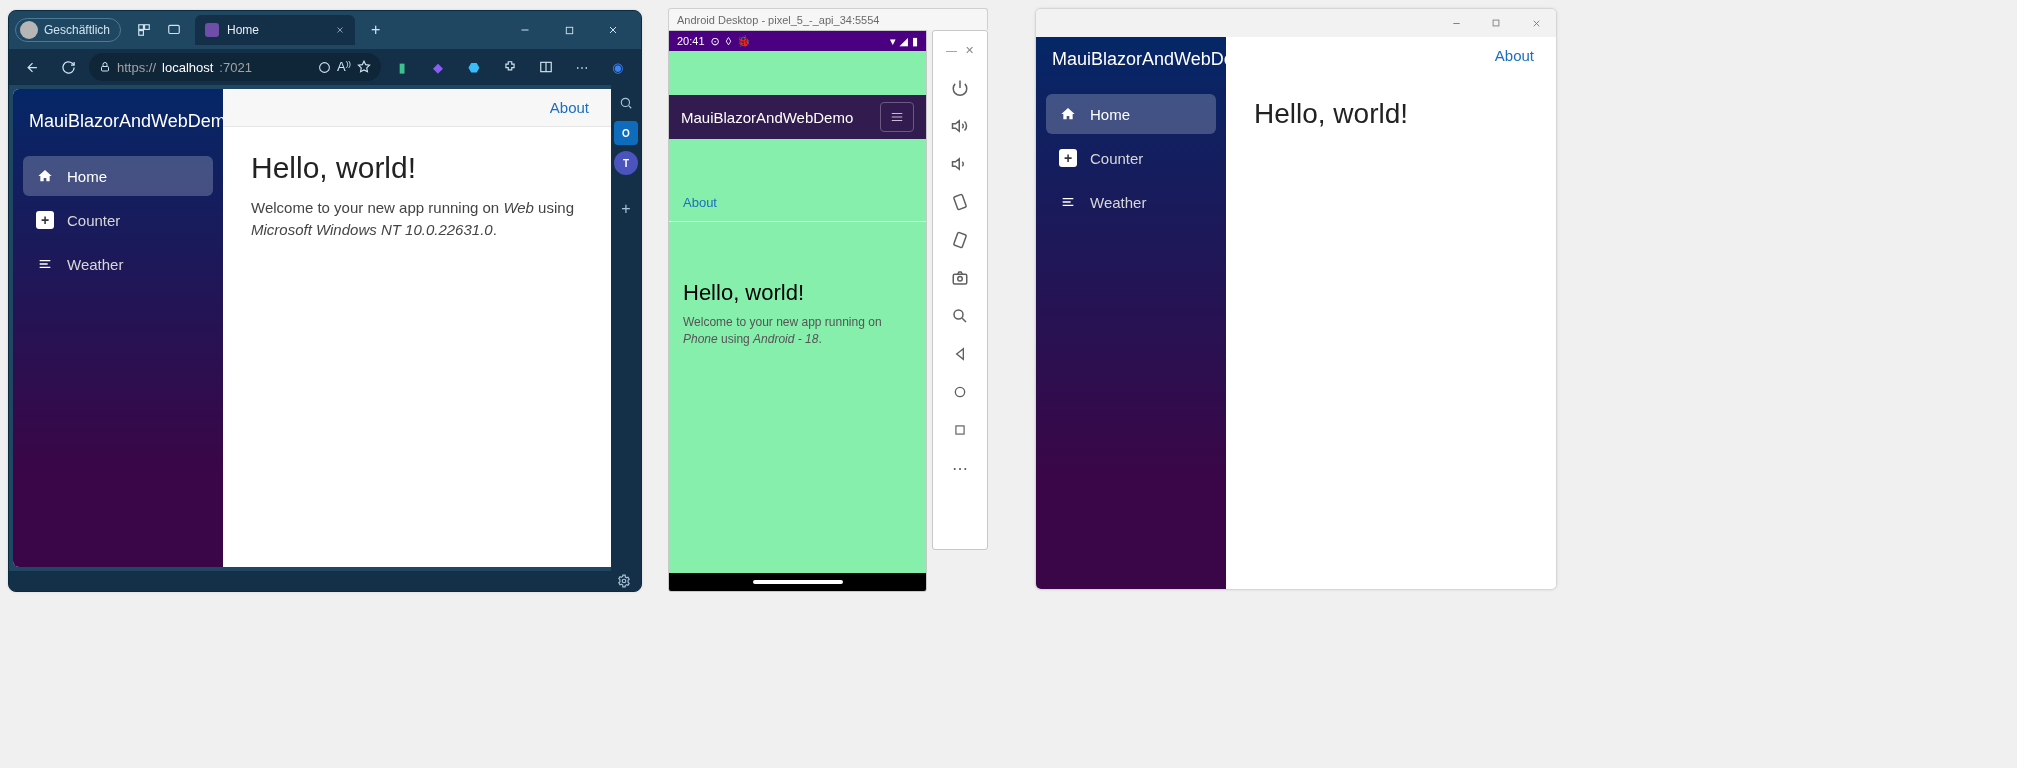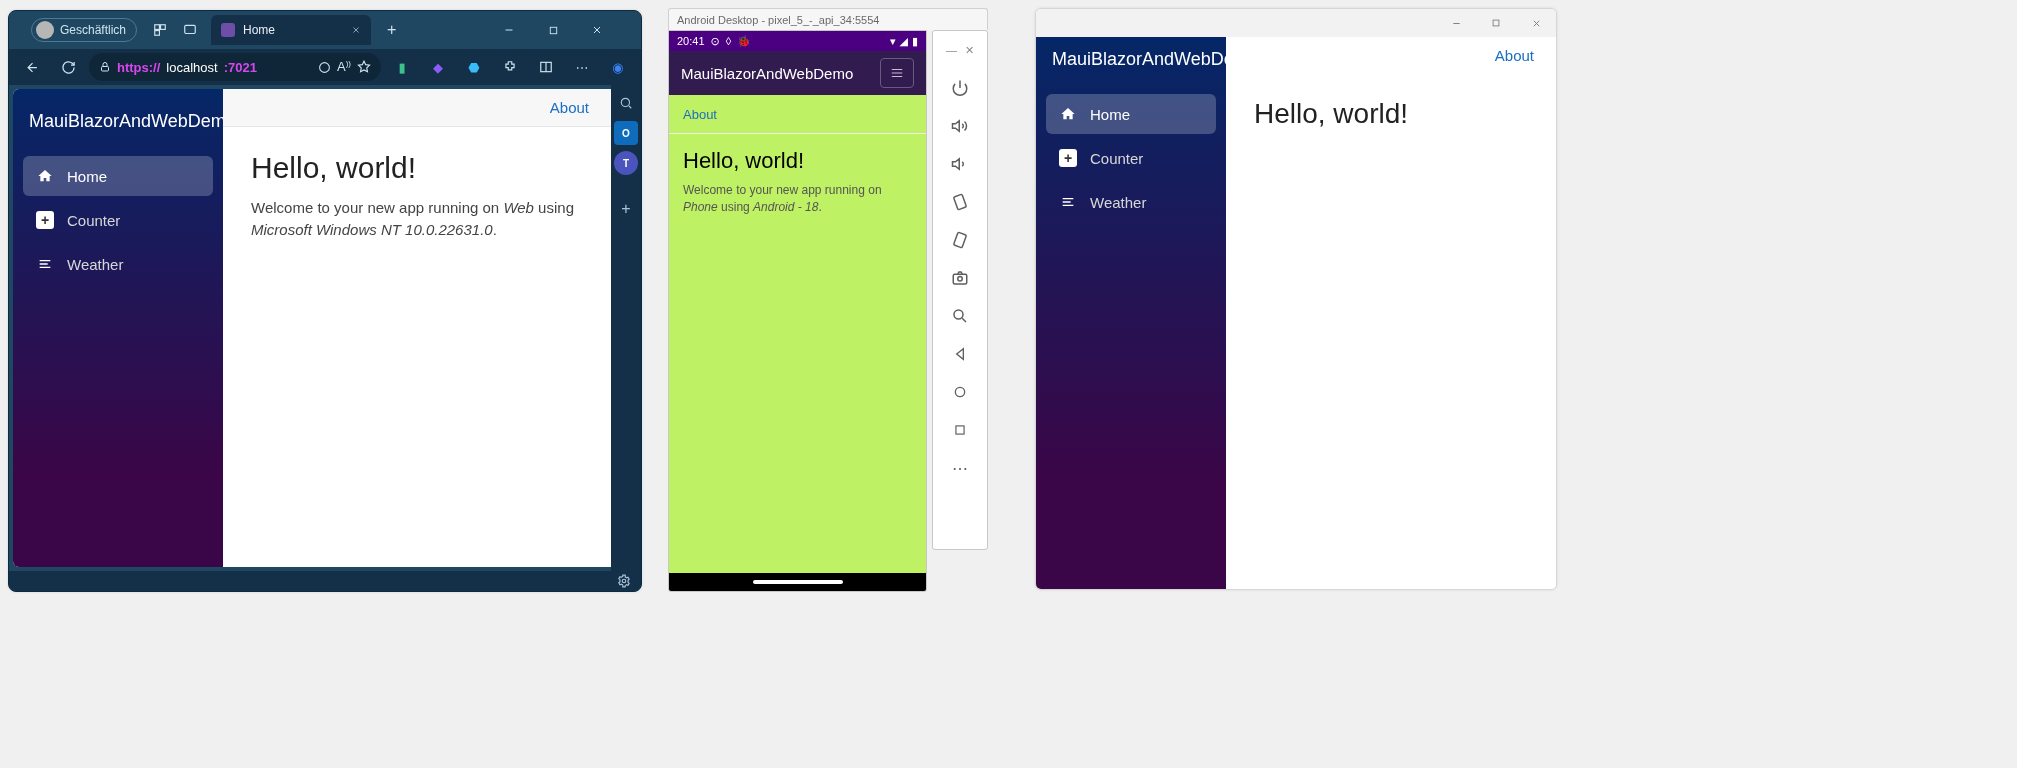--- a/index.html
+++ b/index.html
@@ -79,21 +79,21 @@
     background:#1f4761;
     border:1px solid #0b2b40;
     border-radius:8px;
   }
   .edge-titlebar {
     height:38px;
     background:#1f4761;
     display:flex; align-items:center;
     color:#cfe3ef;
     font-size:12px;
-    padding:0 22px;
+    padding:0 6px;
   }
   .edge-profile {
     display:flex; align-items:center; gap:6px;
     border:1px solid #4c7a96; border-radius:14px;
     padding:2px 10px 2px 4px;
     margin-right:8px;
   }
   .edge-profile .avatar-dot { width:18px;height:18px;border-radius:50%;background:#b6b6b6; }
   .title-icn {
     width:26px;height:26px;display:flex;align-items:center;justify-content:center;
@@ -114,21 +114,21 @@
   .edge-addrbar {
     height:36px; background:#143049;
     display:flex; align-items:center; gap:6px;
     padding:0 8px; color:#cfe3ef; font-size:13px;
   }
   .url-box {
     flex:1; background:#0f2638; border-radius:16px; height:28px;
     display:flex; align-items:center; gap:6px; padding:0 10px;
   }
   .url-box .host { color:#fff; }
-  .url-box .rest { color:#d946ef;font-weight:bold; }
+  .url-box .rest { color:#a3a3a3; }
   .edge-sidebar {
     width:30px; background:#143049;
     display:flex; flex-direction:column; align-items:center;
     padding-top:6px; gap:6px;
   }
   .edge-sidebar .sb-btn {
     width:24px;height:24px;display:flex;align-items:center;justify-content:center;
     color:#a9c3d6; border-radius:4px; font-size:13px;
   }
   .edge-sidebar .sb-outlook { background:#0f6cbd;color:#fff;border-radius:4px;font-size:10px;font-weight:700; }
@@ -147,22 +147,22 @@
   
   #emu-title {
     position:absolute; left:668px; top:8px; width:320px; height:22px;
     background:#f6f6f6; border:1px solid #d0d0d0; border-bottom:none;
     border-radius:3px 3px 0 0;
     display:flex; align-items:center; padding:0 8px;
     font-size:11px; color:#6a6a6a;
   }
   #emu-frame {
     position:absolute; left:668px; top:30px; width:259px; height:562px;
-    border:1px solid #c8c8c8; background:#bef264; border-radius:0 0 3px 3px;
-    display:flex; flex-direction:column; overflow:hidden;
+    border:1px solid #c8c8c8; background:#86efac; border-radius:0 0 3px 3px;
+    display:flex; flex-direction:column; overflow:hidden;gap:44px;
   }
   .android-status {
     height:20px; background:#4b0082;
     color:#fff; font-size:11px; display:flex; align-items:center; padding:0 8px; gap:6px;
   }
   .android-status .right { margin-left:auto; display:flex; gap:4px; align-items:center;}
   .android-header {
     background:#311b4f; color:#fff; height:44px;
     display:flex; align-items:center; padding:0 12px; font-size:15px;
   }

